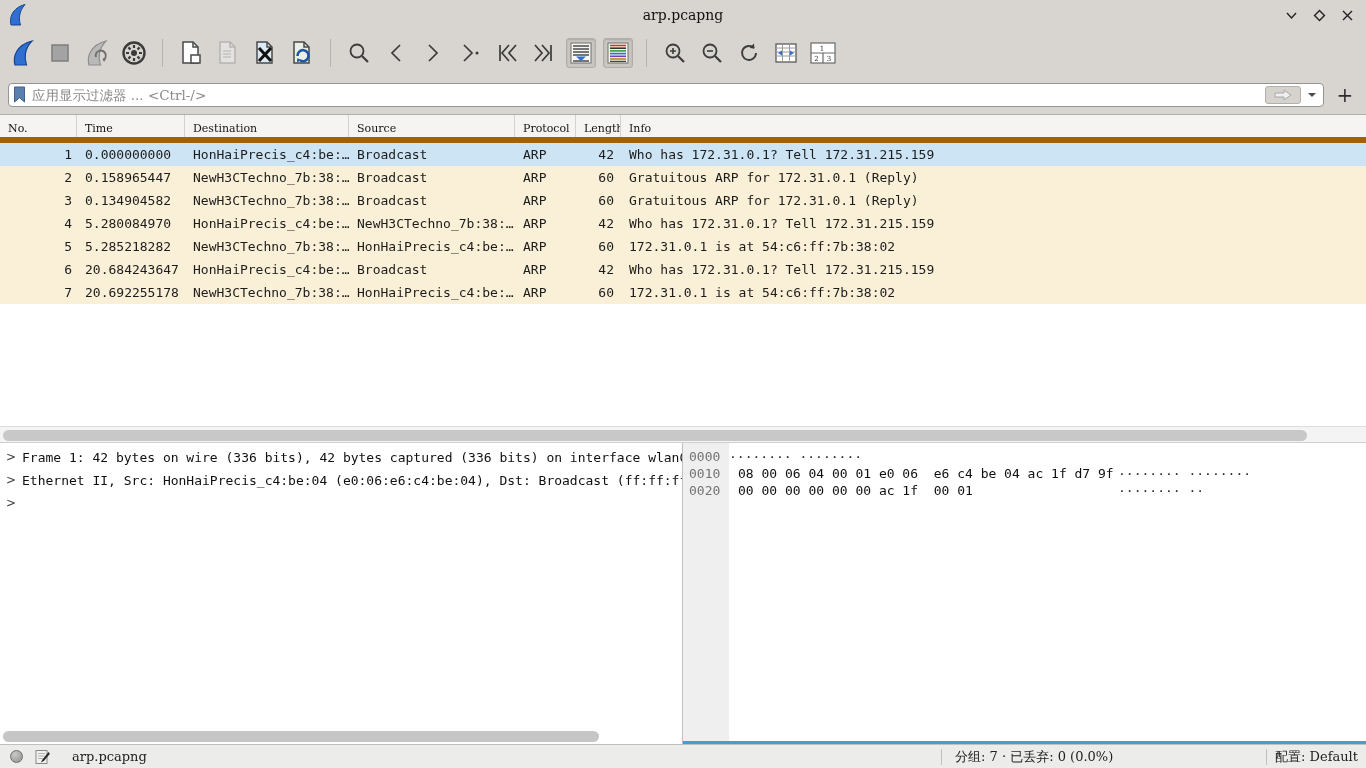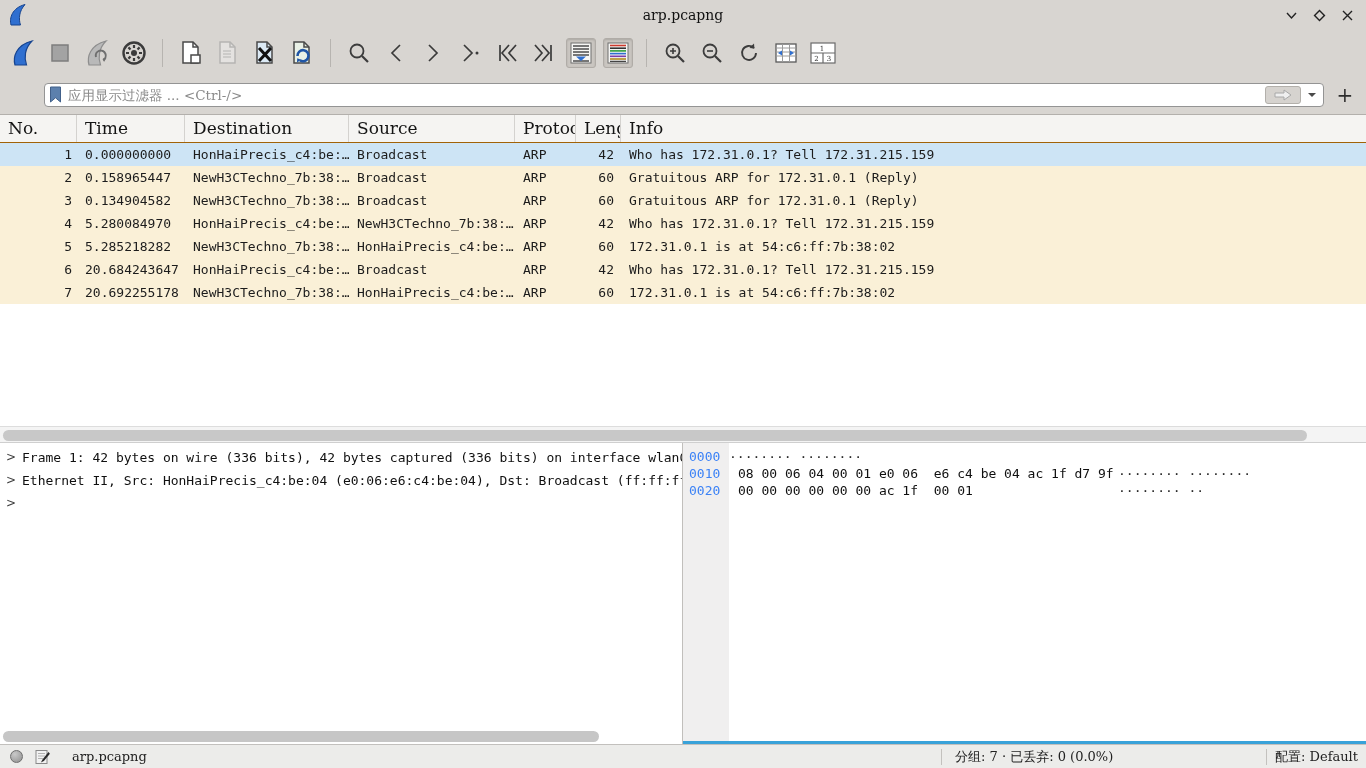--- a/index.html
+++ b/index.html
@@ -19,30 +19,30 @@
   .menu-item { white-space:nowrap; }
 
   
   .toolbar { height:45px; display:flex; align-items:center; padding-left:8px; gap:7px; flex:0 0 auto; }
   .tbtn { width:30px; height:30px; display:flex; align-items:center; justify-content:center; border-radius:3px; }
   .tbtn.pressed { background:#cac6c1; border:1px solid #b0aca7; box-shadow:inset 0 1px 2px rgba(0,0,0,.15); }
   .tsep { width:1px; height:28px; background:#b7b4b0; margin:0 6px; }
 
   
   .filterbar { height:40px; display:flex; align-items:center; padding:0 8px; gap:8px; border-bottom:1px solid #b3b0ac; flex:0 0 auto; }
-  .filter-box { flex:1; height:24px; background:#ffffff; border:1px solid #949494; border-radius:4px; display:flex; align-items:center; padding:0 4px; gap:6px;margin-left:36px; }
+  .filter-box { flex:1; height:24px; background:#ffffff; border:1px solid #949494; border-radius:4px; display:flex; align-items:center; padding:0 4px; gap:6px; }
   .filter-box input { flex:1; border:none; outline:none; background:transparent; font-family:"DejaVu Serif", serif; font-size:13.5px; color:#222; }
   .filter-box input::placeholder { color:#8b8b8b; opacity:1; }
   .apply-btn { width:36px; height:18px; background:#d6d3cf; border:1px solid #b3b0ab; border-radius:3px; display:flex; align-items:center; justify-content:center; }
   .caret-btn { display:flex; align-items:center; padding-right:2px; }
   .plus-btn { width:26px; text-align:center; font-size:20px; color:#2c2c2c; line-height:24px; }
 
   
   .pkt-grid { display:grid; grid-template-columns:77px 108px 164px 166px 61px 45px 1fr; }
-  .pkt-header { height:28px; background:#f5f4f2; border-bottom:1px solid #a16207; flex:0 0 auto; font-size:17px; color:#141414; }
+  .pkt-header { height:28px; background:#f5f4f2; border-bottom:6px solid #a16207; flex:0 0 auto; font-size:11px; color:#141414; }
   .pkt-header > div { border-right:1px solid #d4d2cf; line-height:27px; padding-left:8px; overflow:hidden; white-space:nowrap; }
   .pkt-header > div:last-child { border-right:none; }
   .pkt-rows { flex:0 0 auto; background:#ffffff; font-family:"DejaVu Sans Mono", monospace; font-size:13px; }
   .pkt-row { height:23px; line-height:23px; background:#faf0d7; color:#1c1c1c; }
   .pkt-row.selected { background:#cde4f5; }
   .pkt-row > div { overflow:hidden; white-space:nowrap; padding-left:8px; }
   .pkt-row .c-no { text-align:right; padding-left:0; padding-right:5px; }
   .pkt-row .c-len { text-align:right; padding-left:0; padding-right:7px; }
   .list-filler { flex:1 1 auto; background:#ffffff; }
 
@@ -57,21 +57,21 @@
   .detail-lines { flex:1 1 auto; padding-top:3px; overflow:hidden; }
   .detail-line { height:23px; line-height:23px; display:flex; white-space:nowrap; overflow:hidden; font-family:"DejaVu Sans Mono", monospace; font-size:13px; color:#101010; }
   .detail-line .expander { width:22px; flex:0 0 auto; text-align:center; color:#3c3c3c; font-family:"DejaVu Sans", sans-serif; font-size:12px; }
   .detail-hscroll { height:15px; position:relative; flex:0 0 auto; background:#fff; }
   .detail-hscroll .thumb { position:absolute; top:2px; left:3px; width:596px; height:11px; background:#c6c6c6; border-radius:6px; }
 
   .bytes-pane { flex:1 1 auto; position:relative; background:#fff; border-bottom:3px solid #39a2d9; }
   .offset-gutter { position:absolute; left:0; top:0; bottom:0; width:46px; background:#f0efef; }
   .hex-rows { position:relative; padding-top:5px; }
   .hex-row { display:flex; height:17px; line-height:17px; font-family:"DejaVu Sans Mono", monospace; font-size:13px; }
-  .hex-row .offset { width:46px; flex:0 0 auto; color:#3b82f6; padding-left:6px; }
+  .hex-row .offset { width:46px; flex:0 0 auto; color:#737373; padding-left:6px; }
   .hex-row .hex { white-space:pre; margin-left:9px; width:380px; flex:0 0 auto; color:#101010; }
   .hex-row .ascii { white-space:pre; color:#2a2a2a; }
 
   
   .statusbar { height:24px; background:#ececea; border-top:1px solid #c2c0bd; display:flex; align-items:center; font-size:13px; color:#222; flex:0 0 auto; }
   .sb-left { display:flex; align-items:center; gap:12px; padding-left:10px; }
   .sb-file { margin-left:10px; }
   .sb-spacer { flex:1 1 auto; }
   .sb-div { width:1px; height:16px; background:#c3c1be; }
   .sb-packets { width:324px; padding-left:13px; }

